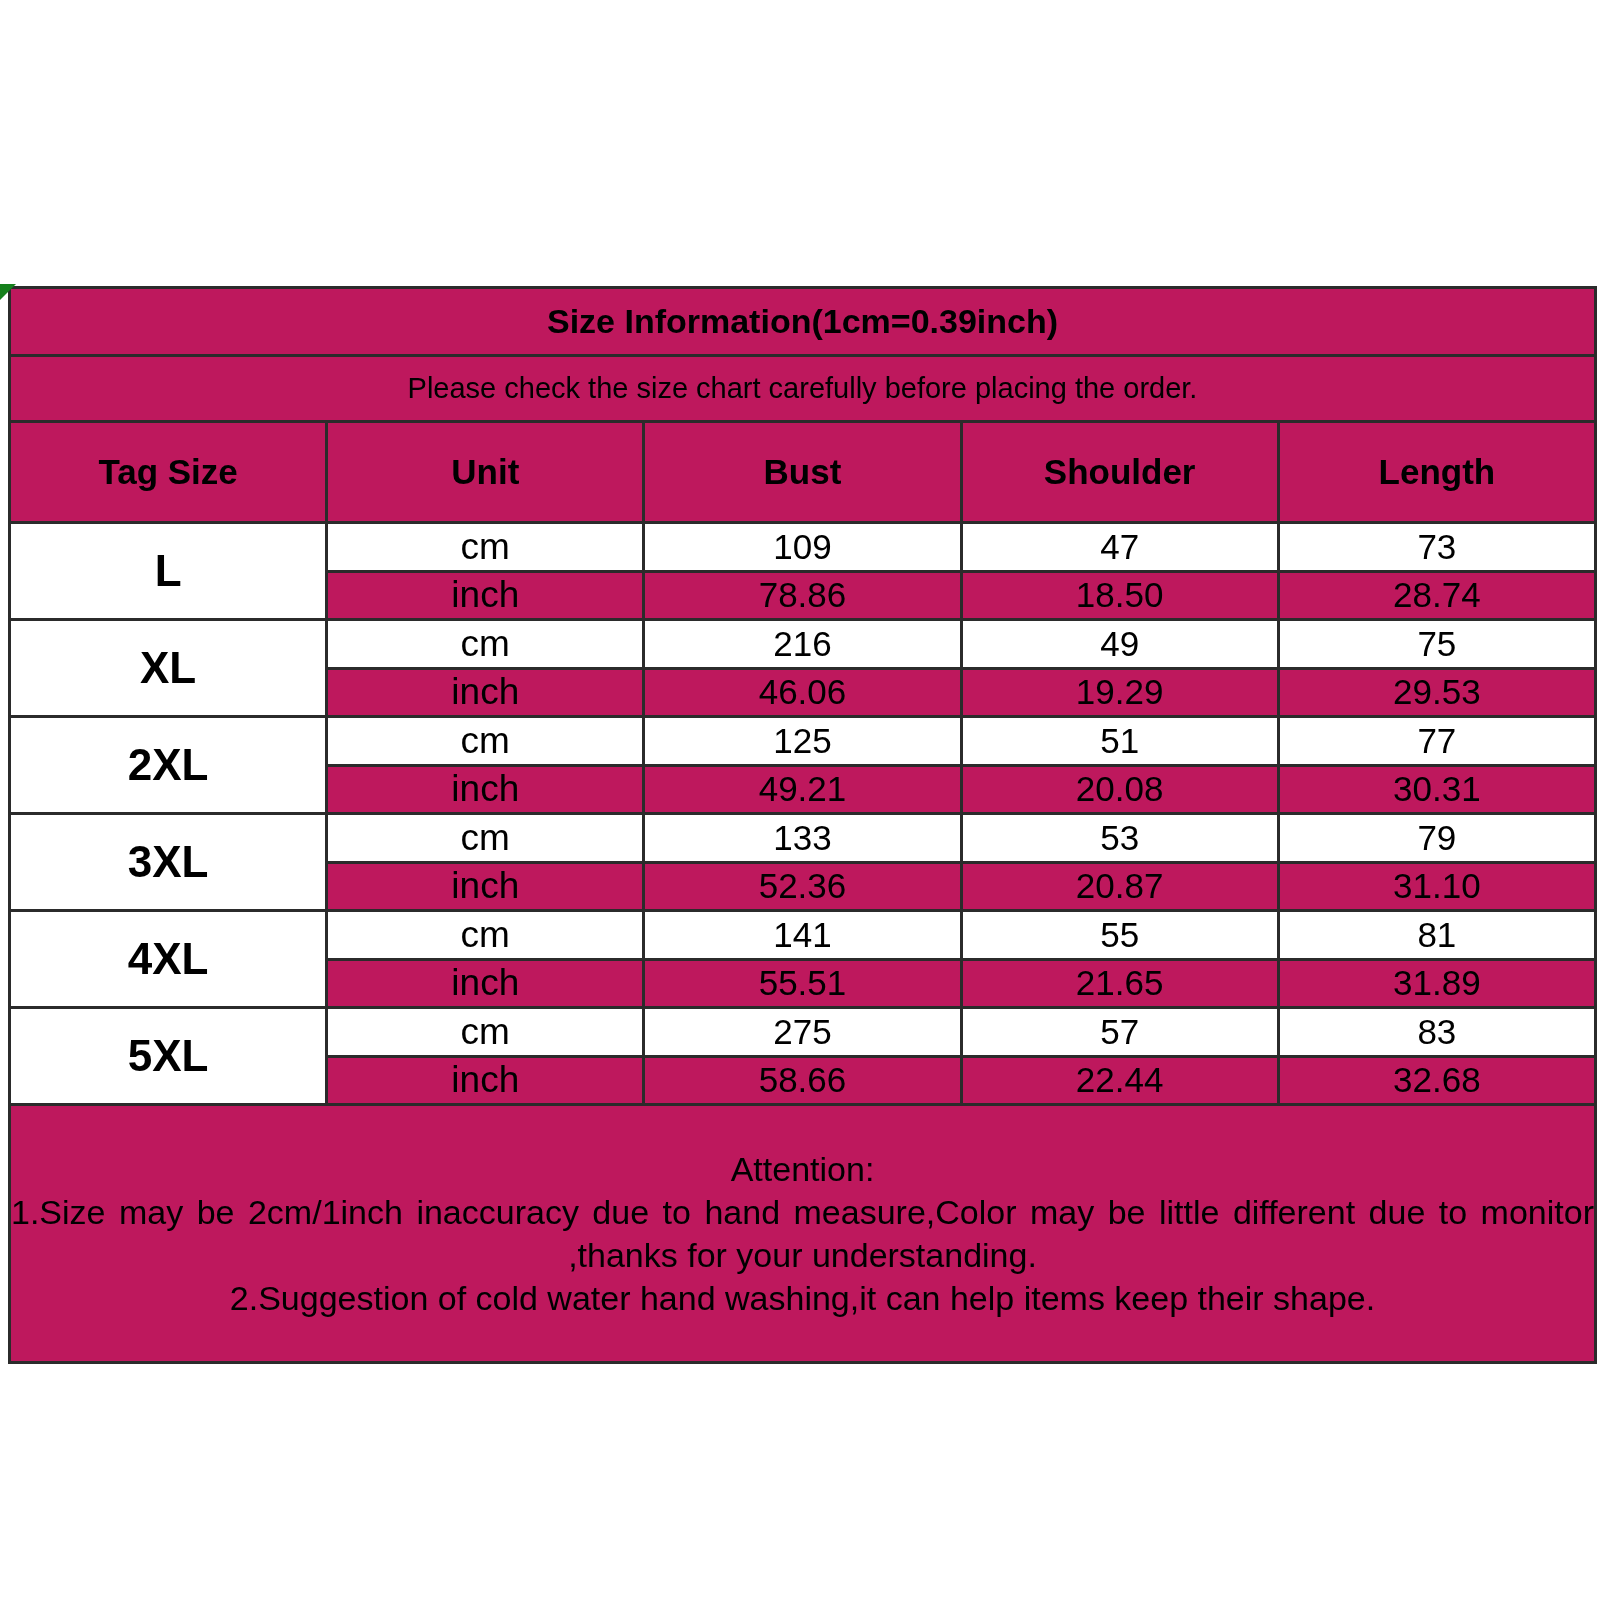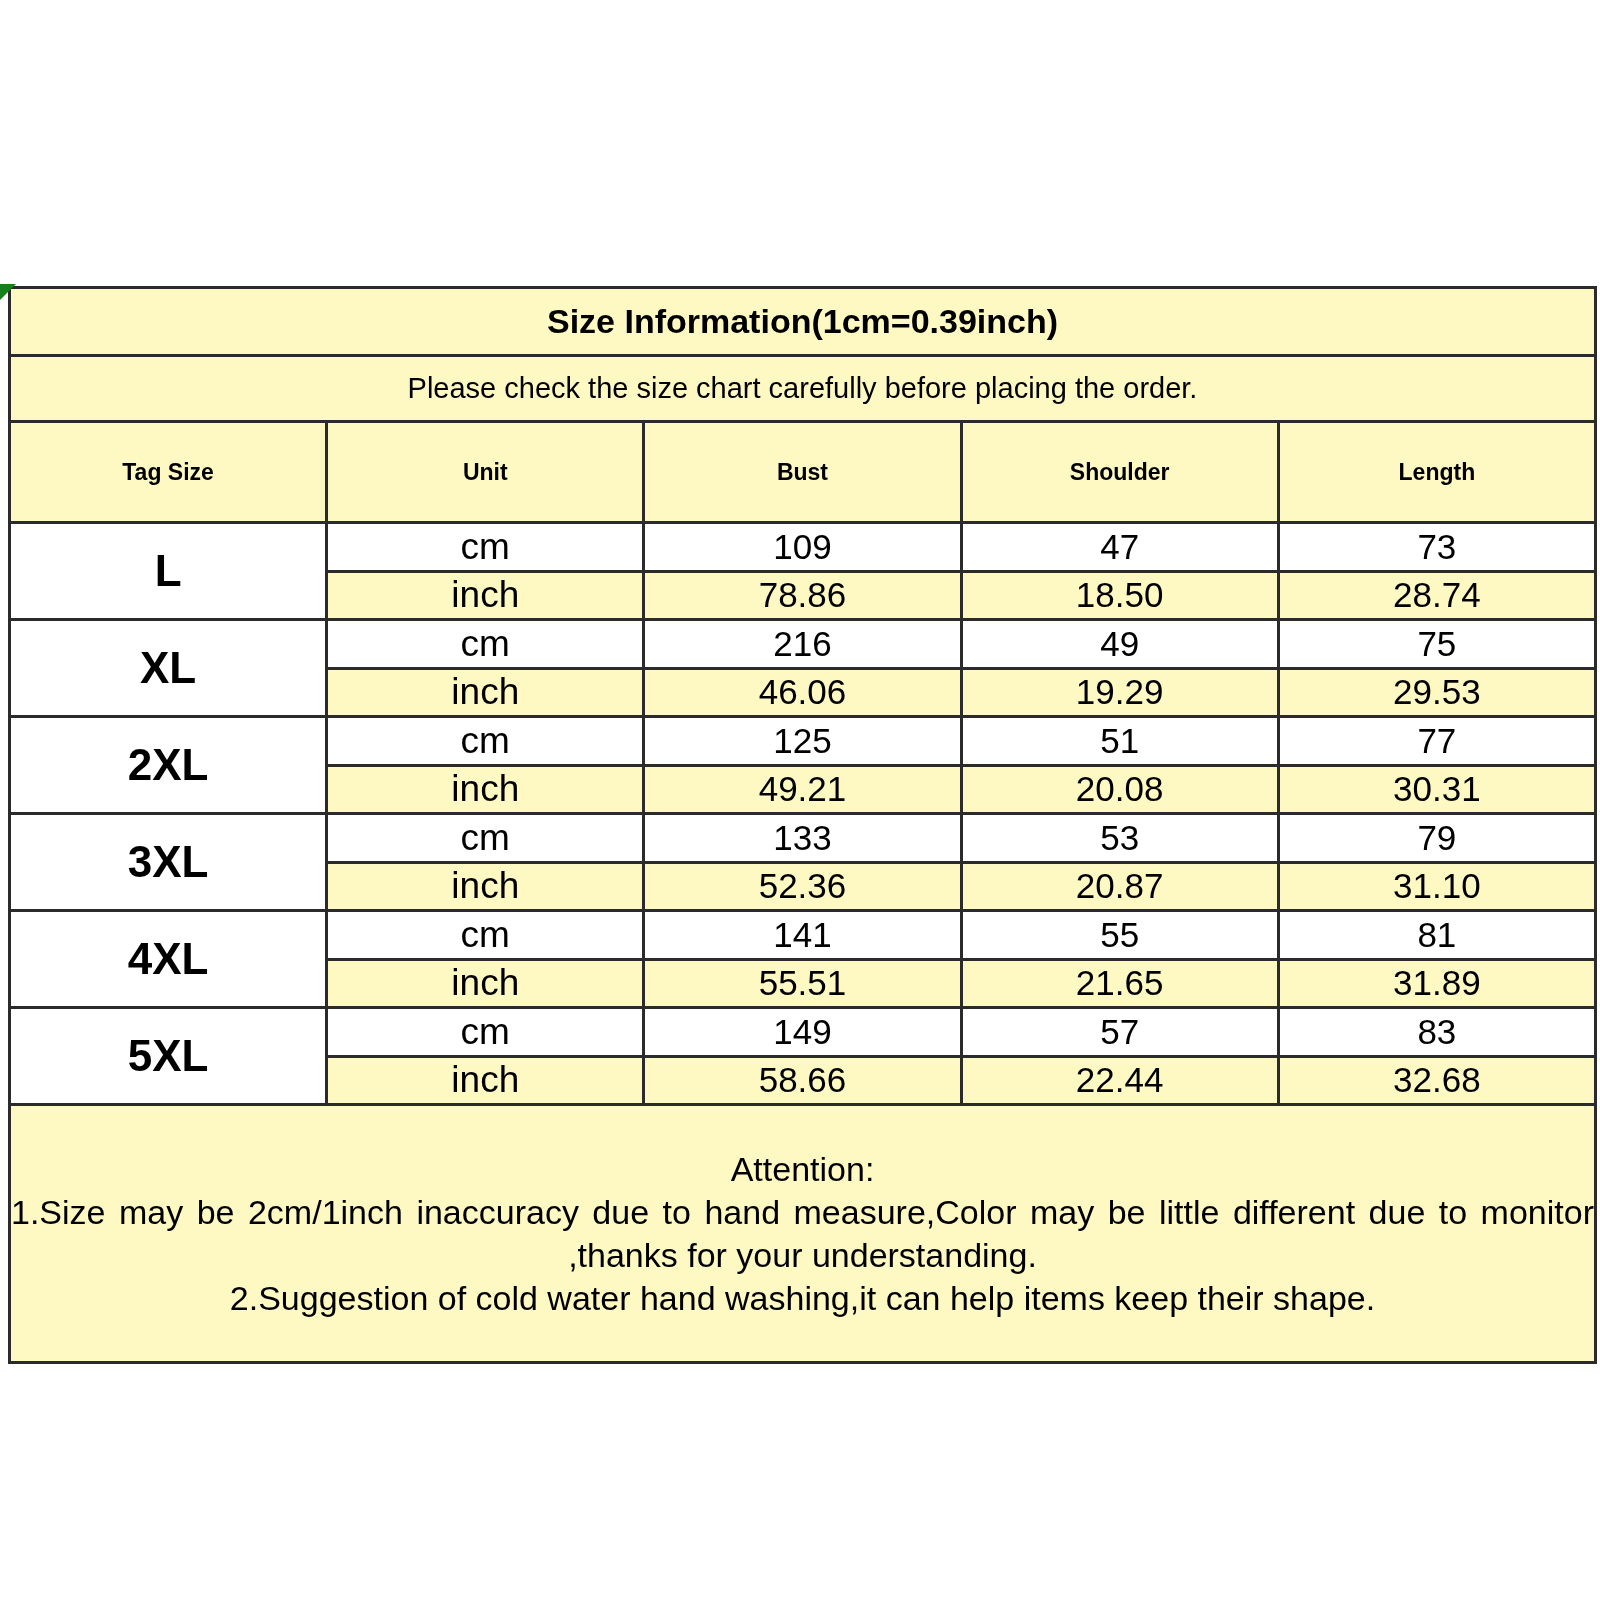--- a/index.html
+++ b/index.html
@@ -20,30 +20,30 @@
     border-collapse: collapse;
     table-layout: fixed;
   }
   table.size-table td {
     border: 3px solid #2b2b2b;
     text-align: center;
     vertical-align: middle;
     padding: 0;
     overflow: hidden;
   }
-  .pink  { background: #fef9c3; margin-left: 46px; }
+  .pink  { background: #be185d; margin-left: 46px; }
   .white { background: #ffffff; }
   tr.title-row    { height: 68px; }
   tr.subtitle-row { height: 66px; }
   tr.header-row   { height: 101px; }
   tr.data-row     { height: 48.5px; }
   tr.attention-row{ height: 258px; }
   .title-cell    { font-size: 34px; font-weight: bold; }
   .subtitle-cell { font-size: 29px; }
-  .header-cell   { font-size: 23px; font-weight: bold; }
+  .header-cell   { font-size: 35px; font-weight: bold; }
   .tag-cell      { font-size: 44px; font-weight: bold; }
   .unit-cell     { font-size: 37px; }
   .value-cell    { font-size: 35px; }
   .attention-cell {
     text-align: left;
     vertical-align: top;
     font-size: 34px;
     line-height: 43px;
     padding: 30px 8px 8px 8px;
   }
@@ -161,21 +161,21 @@
     <tr class="data-row">
       <td class="pink unit-cell">inch</td>
       <td class="pink value-cell">55.51</td>
       <td class="pink value-cell">21.65</td>
       <td class="pink value-cell">31.89</td>
     </tr>
 
     <tr class="data-row">
       <td rowspan="2" class="white tag-cell">5XL</td>
       <td class="white unit-cell">cm</td>
-      <td class="white value-cell">149</td>
+      <td class="white value-cell">275</td>
       <td class="white value-cell">57</td>
       <td class="white value-cell">83</td>
     </tr>
     <tr class="data-row">
       <td class="pink unit-cell">inch</td>
       <td class="pink value-cell">58.66</td>
       <td class="pink value-cell">22.44</td>
       <td class="pink value-cell">32.68</td>
     </tr>
 

